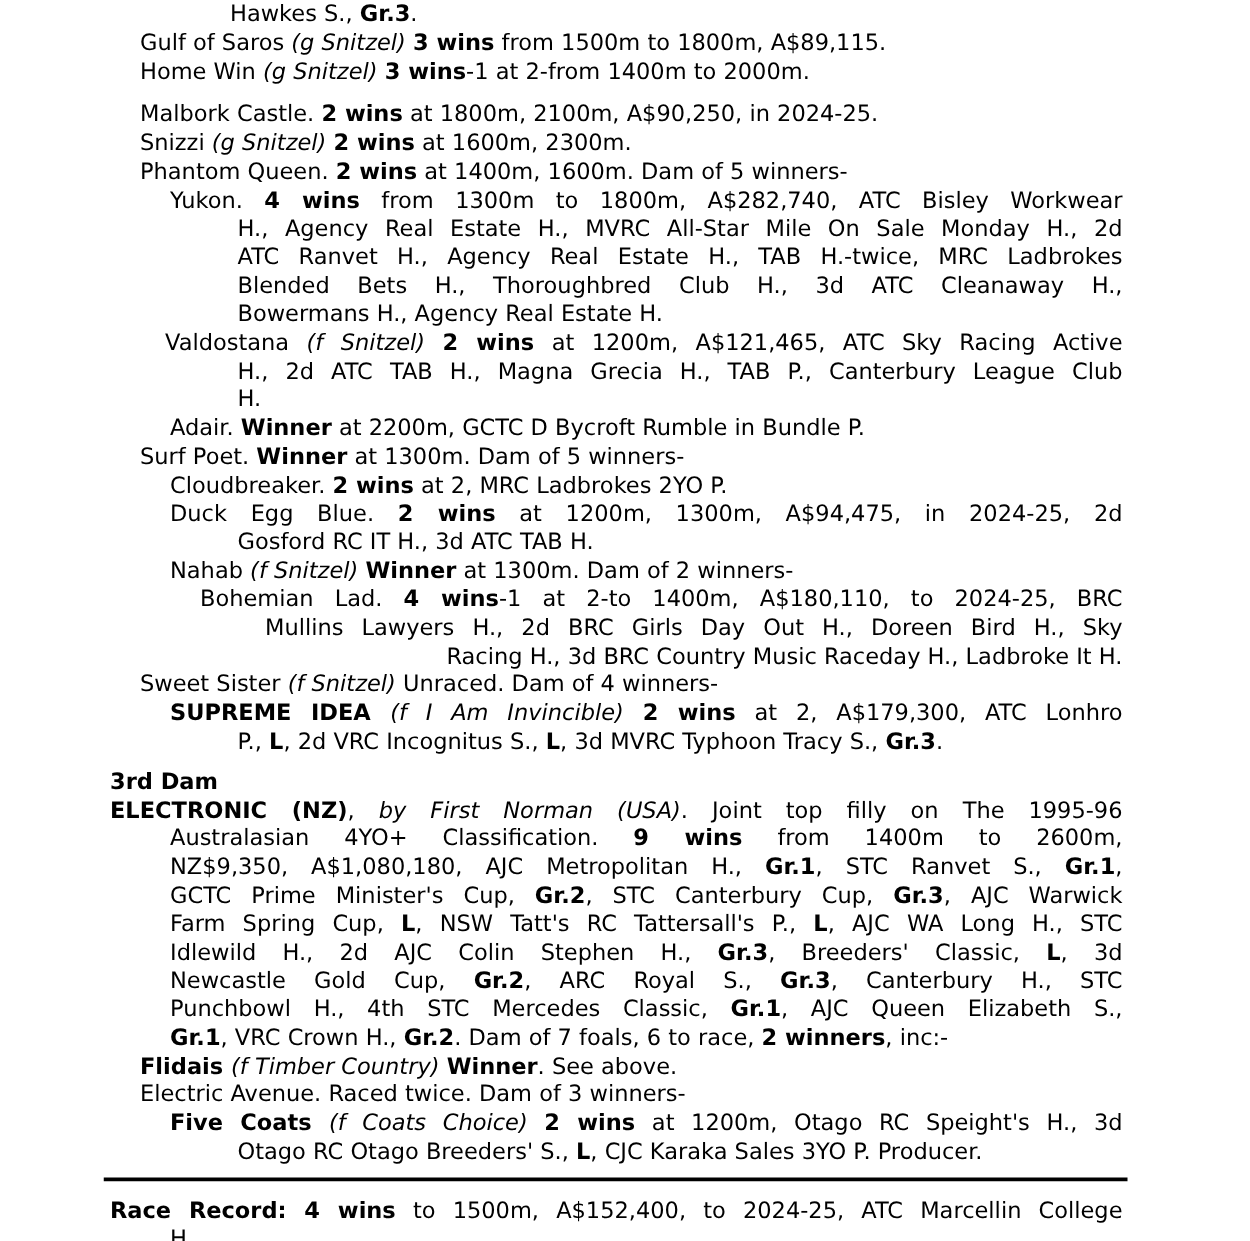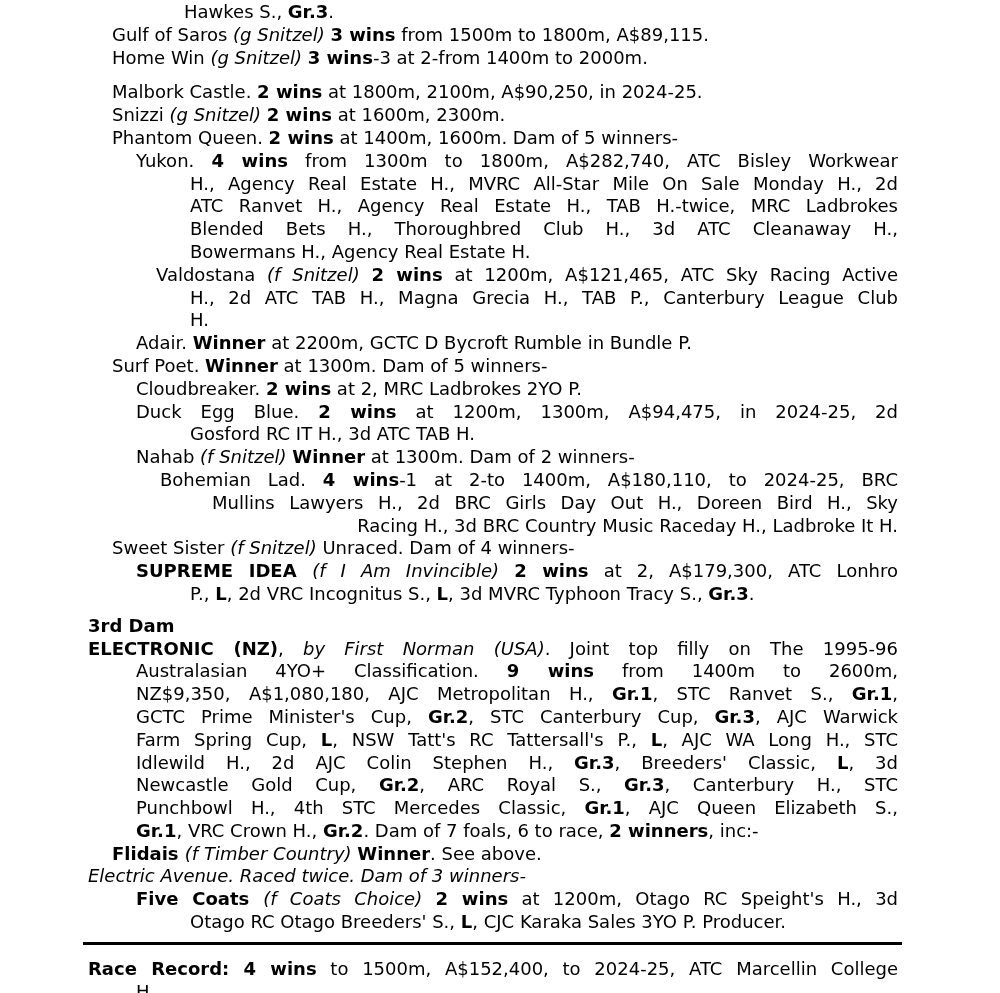--- a/index.html
+++ b/index.html
@@ -36,30 +36,30 @@
     background: #000000;
   }
 </style>
 </head>
 <body>
 
 <div class="page">
   <div id="doc">
       <div class="line" style="margin-left: 96px;"><span class="">Hawkes S., </span><span class="b">Gr.3</span><span class="">.</span></div>
       <div class="line" style="margin-left: 24px;"><span class="">Gulf of Saros </span><span class="i">(g Snitzel) </span><span class="b">3 wins</span><span class=""> from 1500m to 1800m, A$89,115.</span></div>
-      <div class="line" style="margin-left: 24px;"><span class="">Home Win </span><span class="i">(g Snitzel) </span><span class="b">3 wins</span><span class="">-3 at 2-from 1400m to 2000m.</span></div>
+      <div class="line" style="margin-left: 24px;"><span class="">Home Win </span><span class="i">(g Snitzel) </span><span class="b">3 wins</span><span class="">-1 at 2-from 1400m to 2000m.</span></div>
       <div class="line" style="margin-left: 24px; margin-top: 12px;"><span class="">Malbork Castle. </span><span class="b">2 wins</span><span class=""> at 1800m, 2100m, A$90,250, in 2024-25.</span></div>
       <div class="line" style="margin-left: 24px;"><span class="">Snizzi </span><span class="i">(g Snitzel) </span><span class="b">2 wins</span><span class=""> at 1600m, 2300m.</span></div>
       <div class="line" style="margin-left: 24px;"><span class="">Phantom Queen. </span><span class="b">2 wins</span><span class=""> at 1400m, 1600m. Dam of 5 winners-</span></div>
       <div class="line j" style="margin-left: 48px;"><span class="">Yukon. </span><span class="b">4 wins</span><span class=""> from 1300m to 1800m, A$282,740, ATC Bisley Workwear</span></div>
       <div class="line j" style="margin-left: 102px;"><span class="">H., Agency Real Estate H., MVRC All-Star Mile On Sale Monday H., 2d</span></div>
       <div class="line j" style="margin-left: 102px;"><span class="">ATC Ranvet H., Agency Real Estate H., TAB H.-twice, MRC Ladbrokes</span></div>
       <div class="line j" style="margin-left: 102px;"><span class="">Blended Bets H., Thoroughbred Club H., 3d ATC Cleanaway H.,</span></div>
       <div class="line" style="margin-left: 102px;"><span class="">Bowermans H., Agency Real Estate H.</span></div>
-      <div class="line j" style="margin-left: 68px;"><span class="">Valdostana </span><span class="i">(f Snitzel) </span><span class="b">2 wins</span><span class=""> at 1200m, A$121,465, ATC Sky Racing Active</span></div>
+      <div class="line j" style="margin-left: 44px;"><span class="">Valdostana </span><span class="i">(f Snitzel) </span><span class="b">2 wins</span><span class=""> at 1200m, A$121,465, ATC Sky Racing Active</span></div>
       <div class="line j" style="margin-left: 102px;"><span class="">H., 2d ATC TAB H., Magna Grecia H., TAB P., Canterbury League Club</span></div>
       <div class="line" style="margin-left: 102px;"><span class="">H.</span></div>
       <div class="line" style="margin-left: 48px;"><span class="">Adair. </span><span class="b">Winner</span><span class=""> at 2200m, GCTC D Bycroft Rumble in Bundle P.</span></div>
       <div class="line" style="margin-left: 24px;"><span class="">Surf Poet. </span><span class="b">Winner</span><span class=""> at 1300m. Dam of 5 winners-</span></div>
       <div class="line" style="margin-left: 48px;"><span class="">Cloudbreaker. </span><span class="b">2 wins</span><span class=""> at 2, MRC Ladbrokes 2YO P.</span></div>
       <div class="line j" style="margin-left: 48px;"><span class="">Duck Egg Blue. </span><span class="b">2 wins</span><span class=""> at 1200m, 1300m, A$94,475, in 2024-25, 2d</span></div>
       <div class="line" style="margin-left: 102px;"><span class="">Gosford RC IT H., 3d ATC TAB H.</span></div>
       <div class="line" style="margin-left: 48px;"><span class="">Nahab </span><span class="i">(f Snitzel) </span><span class="b">Winner</span><span class=""> at 1300m. Dam of 2 winners-</span></div>
       <div class="line j" style="margin-left: 72px;"><span class="">Bohemian Lad. </span><span class="b">4 wins</span><span class="">-1 at 2-to 1400m, A$180,110, to 2024-25, BRC</span></div>
       <div class="line j" style="margin-left: 124px;"><span class="">Mullins Lawyers H., 2d BRC Girls Day Out H., Doreen Bird H., Sky</span></div>
@@ -71,20 +71,20 @@
       <div class="line j" style="margin-left: 0px;"><span class="b">ELECTRONIC (NZ)</span><span class="">, </span><span class="i">by First Norman (USA)</span><span class="">. Joint top filly on The 1995-96</span></div>
       <div class="line j" style="margin-left: 48px;"><span class="">Australasian 4YO+ Classification. </span><span class="b">9 wins</span><span class=""> from 1400m to 2600m,</span></div>
       <div class="line j" style="margin-left: 48px;"><span class="">NZ$9,350, A$1,080,180, AJC Metropolitan H., </span><span class="b">Gr.1</span><span class="">, STC Ranvet S., </span><span class="b">Gr.1</span><span class="">,</span></div>
       <div class="line j" style="margin-left: 48px;"><span class="">GCTC Prime Minister's Cup, </span><span class="b">Gr.2</span><span class="">, STC Canterbury Cup, </span><span class="b">Gr.3</span><span class="">, AJC Warwick</span></div>
       <div class="line j" style="margin-left: 48px;"><span class="">Farm Spring Cup, </span><span class="b">L</span><span class="">, NSW Tatt's RC Tattersall's P., </span><span class="b">L</span><span class="">, AJC WA Long H., STC</span></div>
       <div class="line j" style="margin-left: 48px;"><span class="">Idlewild H., 2d AJC Colin Stephen H., </span><span class="b">Gr.3</span><span class="">, Breeders' Classic, </span><span class="b">L</span><span class="">, 3d</span></div>
       <div class="line j" style="margin-left: 48px;"><span class="">Newcastle Gold Cup, </span><span class="b">Gr.2</span><span class="">, ARC Royal S., </span><span class="b">Gr.3</span><span class="">, Canterbury H., STC</span></div>
       <div class="line j" style="margin-left: 48px;"><span class="">Punchbowl H., 4th STC Mercedes Classic, </span><span class="b">Gr.1</span><span class="">, AJC Queen Elizabeth S.,</span></div>
       <div class="line" style="margin-left: 48px;"><span class="b">Gr.1</span><span class="">, VRC Crown H., </span><span class="b">Gr.2</span><span class="">. Dam of 7 foals, 6 to race, </span><span class="b">2 winners</span><span class="">, inc:-</span></div>
       <div class="line" style="margin-left: 24px;"><span class="b">Flidais </span><span class="i">(f Timber Country) </span><span class="b">Winner</span><span class="">. See above.</span></div>
-      <div class="line" style=" font-style: italic;"><span class="">Electric Avenue. Raced twice. Dam of 3 winners-</span></div>
+      <div class="line" style="margin-left: 24px;"><span class="">Electric Avenue. Raced twice. Dam of 3 winners-</span></div>
       <div class="line j" style="margin-left: 48px;"><span class="b">Five Coats </span><span class="i">(f Coats Choice) </span><span class="b">2 wins</span><span class=""> at 1200m, Otago RC Speight's H., 3d</span></div>
       <div class="line" style="margin-left: 102px;"><span class="">Otago RC Otago Breeders' S., </span><span class="b">L</span><span class="">, CJC Karaka Sales 3YO P. Producer.</span></div>
       <div class="rule" style="margin-left: -5px; margin-top: 8px; width: 819px; background: rgb(0, 0, 0); margin-bottom: 13px;"></div>
       <div class="line j" style="margin-left: 0px;"><span class="b">Race Record: 4 wins</span><span class=""> to 1500m, A$152,400, to 2024-25, ATC Marcellin College</span></div>
       <div class="line" style="margin-left: 48px;"><span class="">H.</span></div>
     </div>
 </div>
 
 </body></html>

